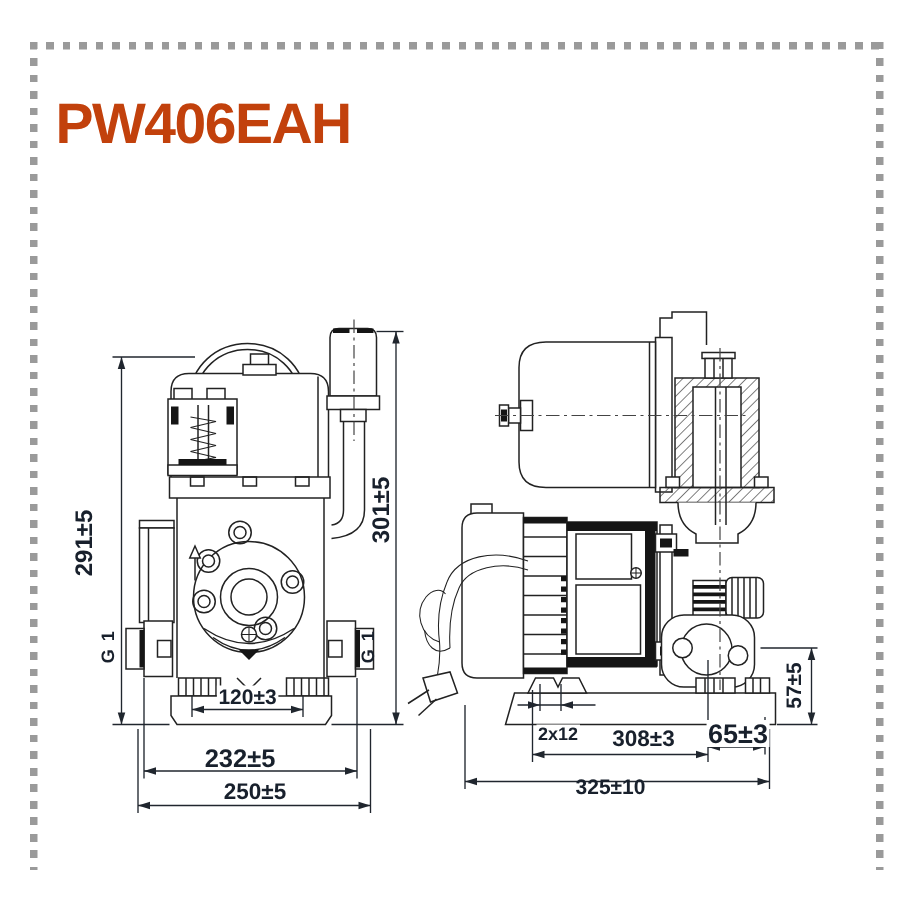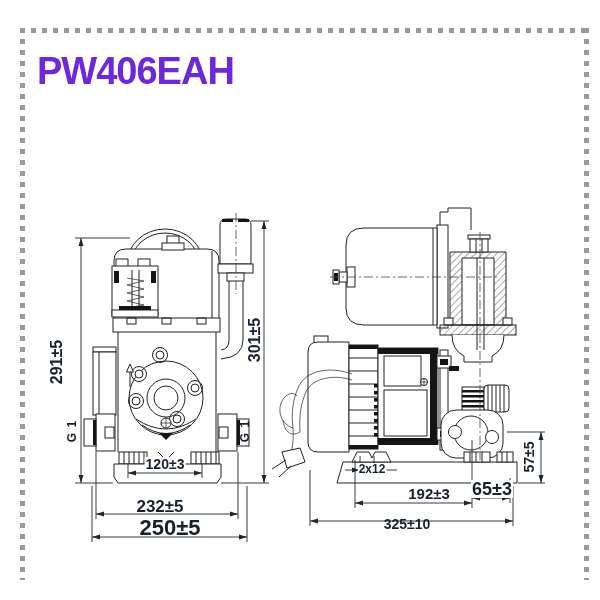--- a/index.html
+++ b/index.html
@@ -5,22 +5,22 @@
   html,body { margin:0; padding:0; background:#ffffff; }
   #canvas {
     position:relative; width:600px; height:600px; background:#ffffff;
     overflow:hidden; font-family:"Liberation Sans", sans-serif;
   }
   .dash-h { position:absolute; height:5px;
     background:repeating-linear-gradient(90deg,#9a9a9a 0 5px,transparent 5px 11px); }
   .dash-v { position:absolute; width:5px;
     background:repeating-linear-gradient(180deg,#9a9a9a 0 5px,transparent 5px 11px); }
   #title {
-    position:absolute; left:37px; top:50px; font-size:38px; font-weight:600;
-    letter-spacing:-1px; color:#6d28d9; white-space:nowrap;
+    position:absolute; left:37px; top:62px; font-size:38px; font-weight:600;
+    letter-spacing:-1px; color:#c2410c; white-space:nowrap;
   }
   .dim {
     position:absolute; transform:translate(-50%,-50%);
     font-weight:600; color:#18202c; white-space:nowrap; line-height:1;
   }
   .rot { transform:translate(-50%,-50%) rotate(-90deg); }
   .bgw { background:#ffffff; padding:0 1px;text-align:center; }
   svg { position:absolute; left:0; top:0; }
   .ln  { fill:none; stroke:#222222; stroke-width:1; }
   .wh  { fill:#ffffff; stroke:#222222; stroke-width:1; }
@@ -349,21 +349,21 @@
       </g>
     </g>
   </svg>
 
   <div class="dim rot" style="left:57px;  top:362px; font-size:16px;">291±5</div>
   <div class="dim rot" style="left:255px; top:340px; font-size:16px;">301±5</div>
   <div class="dim rot" style="left:72px;  top:431px; font-size:12px; letter-spacing:1px;">G 1</div>
   <div class="dim rot" style="left:245px; top:431px; font-size:12px; letter-spacing:1px;">G 1</div>
   <div class="dim bgw" style="left:165px; top:464px; font-size:14px;">120±3</div>
   <div class="dim" style="left:160px; top:506px; font-size:17px;">232±5</div>
-  <div class="dim" style="left:170px; top:528px; font-size:22px;">250±5</div>
-
-  <div class="dim bgw" style="left:372px; top:469px; font-size:12px;">2x12</div>
-  <div class="dim" style="left:429px; top:493px; font-size:15px;">192±3</div>
+  <div class="dim" style="left:170px; top:528px; font-size:15px;">250±5</div>
+
+  <div class="dim bgw" style="left:372px; top:489px; font-size:12px;">2x12</div>
+  <div class="dim" style="left:429px; top:493px; font-size:15px;">308±3</div>
   <div class="dim bgw" style="left:492px; top:489px; font-size:18px;">65±3</div>
   <div class="dim" style="left:407px; top:524px; font-size:14px;">325±10</div>
   <div class="dim rot" style="left:529px; top:457px; font-size:14px;">57±5</div>
 
 </div>
 
 </body></html>

